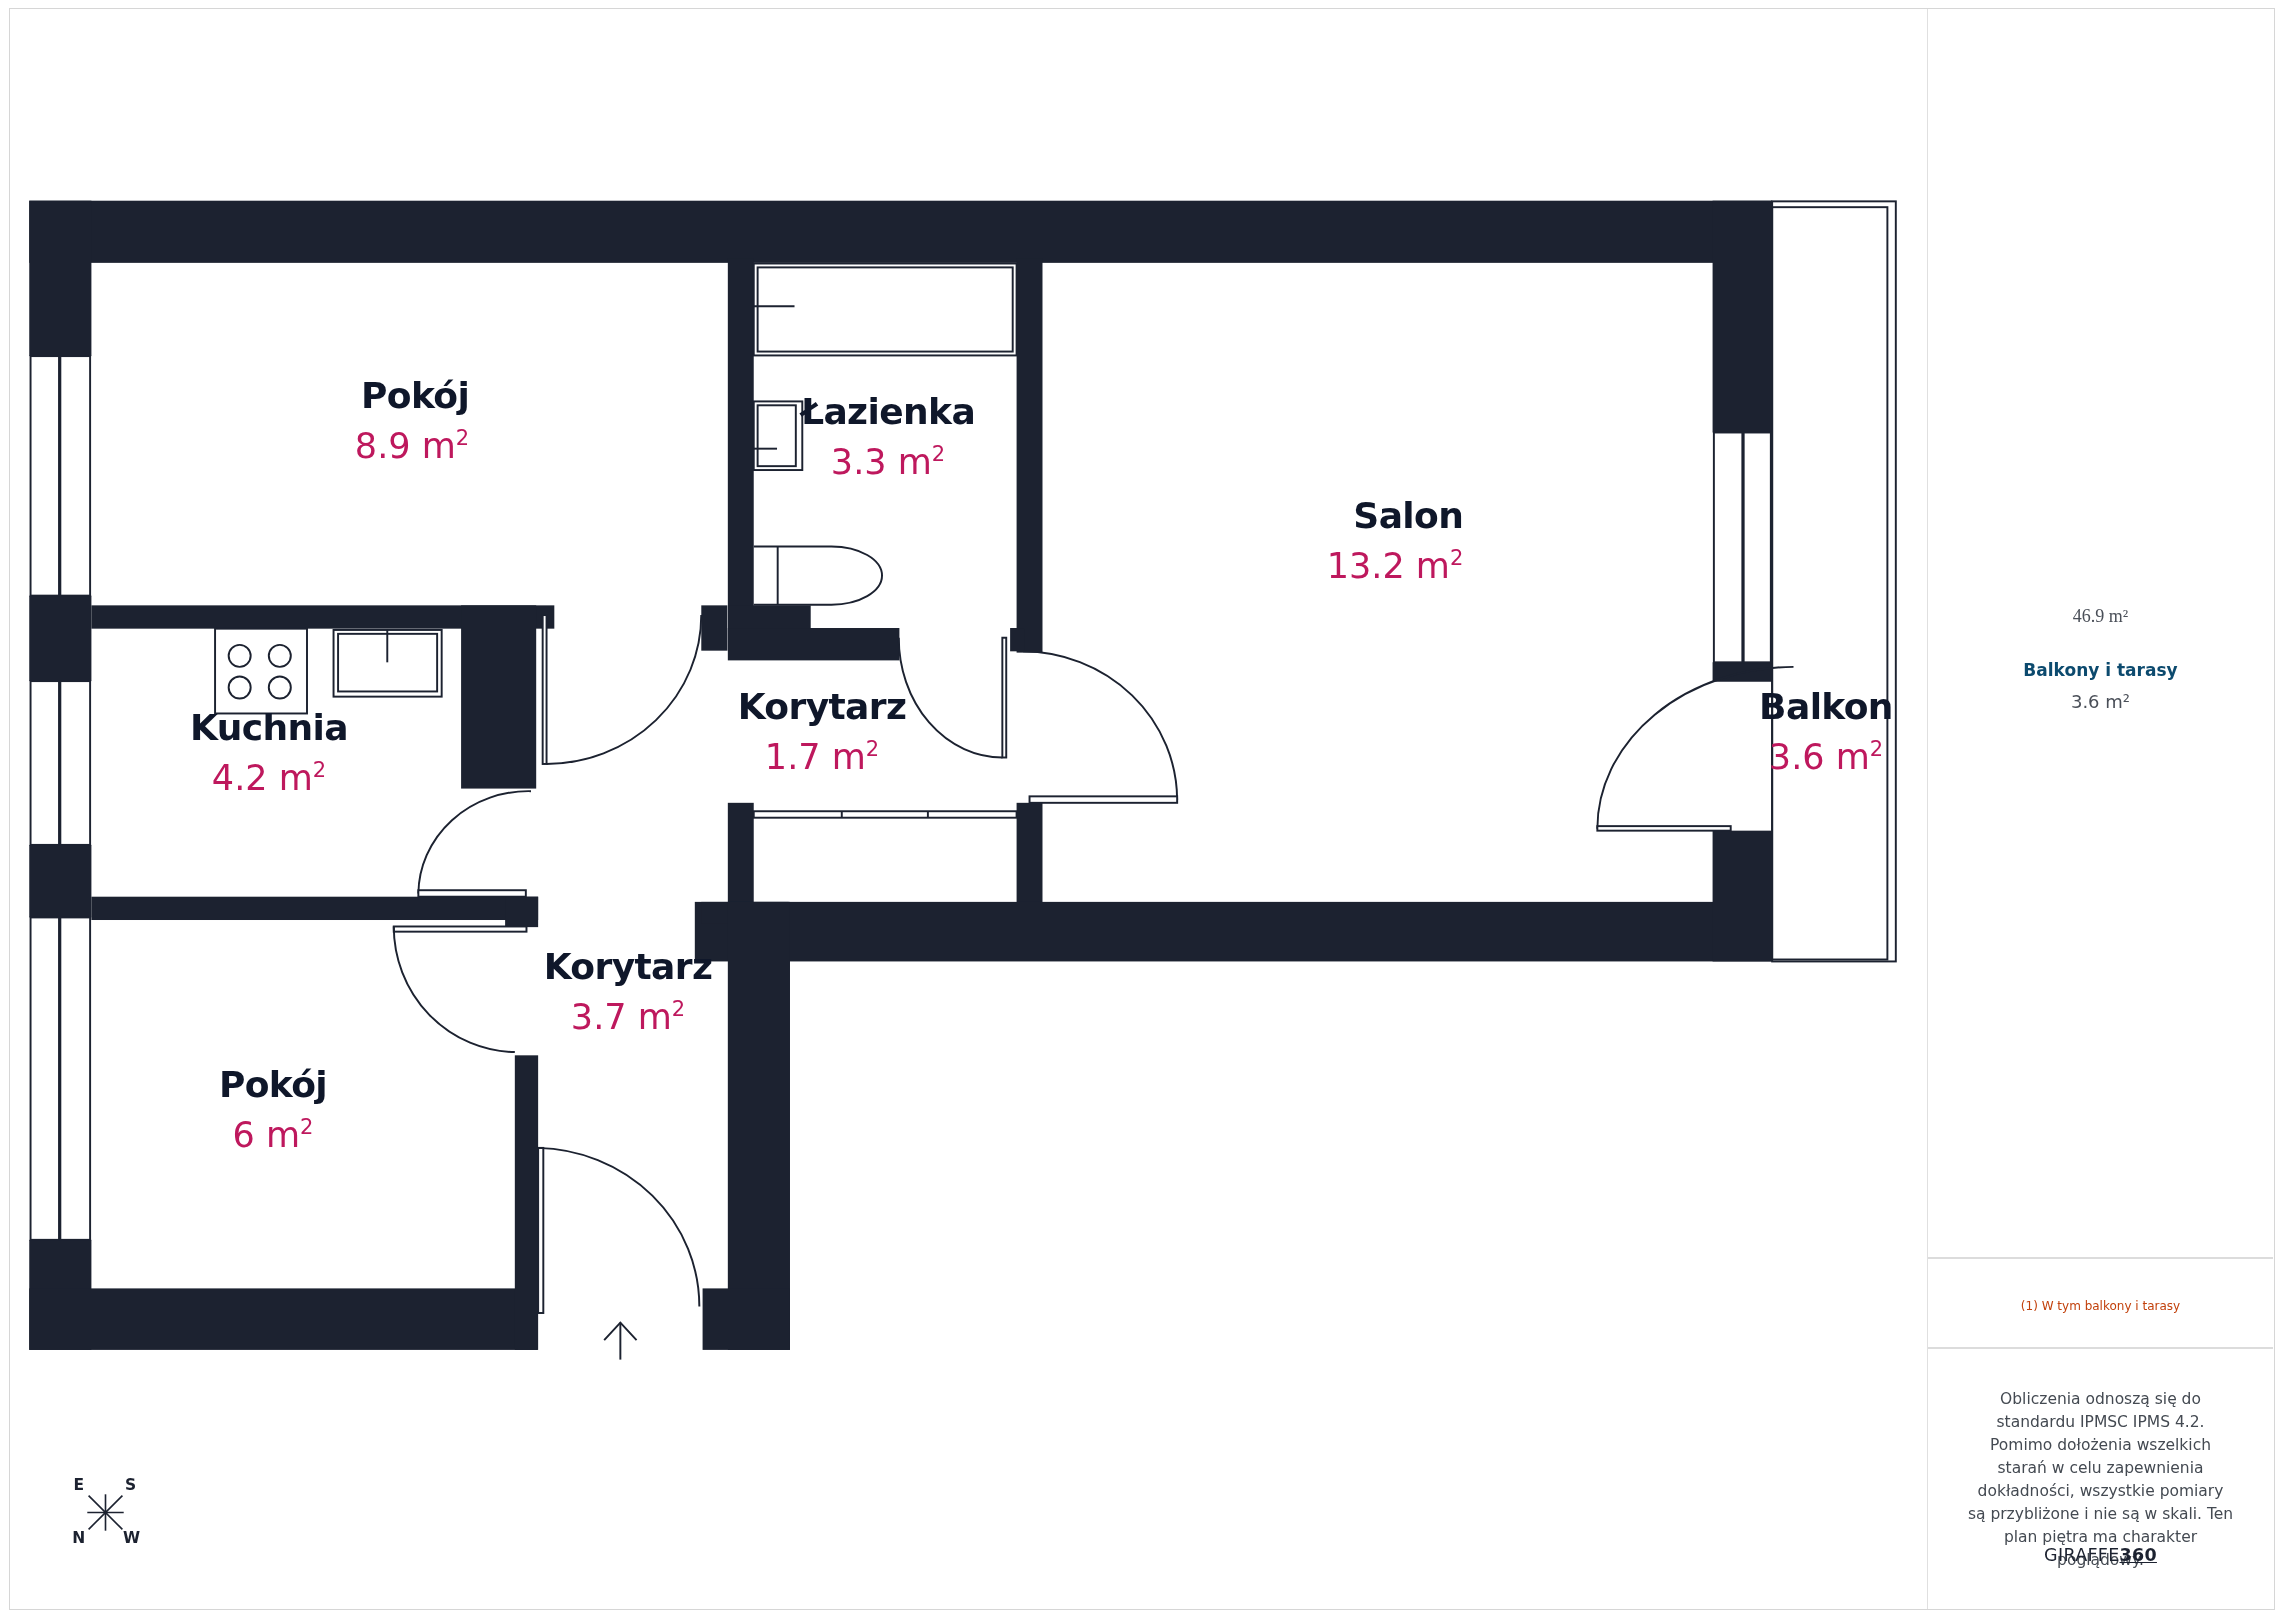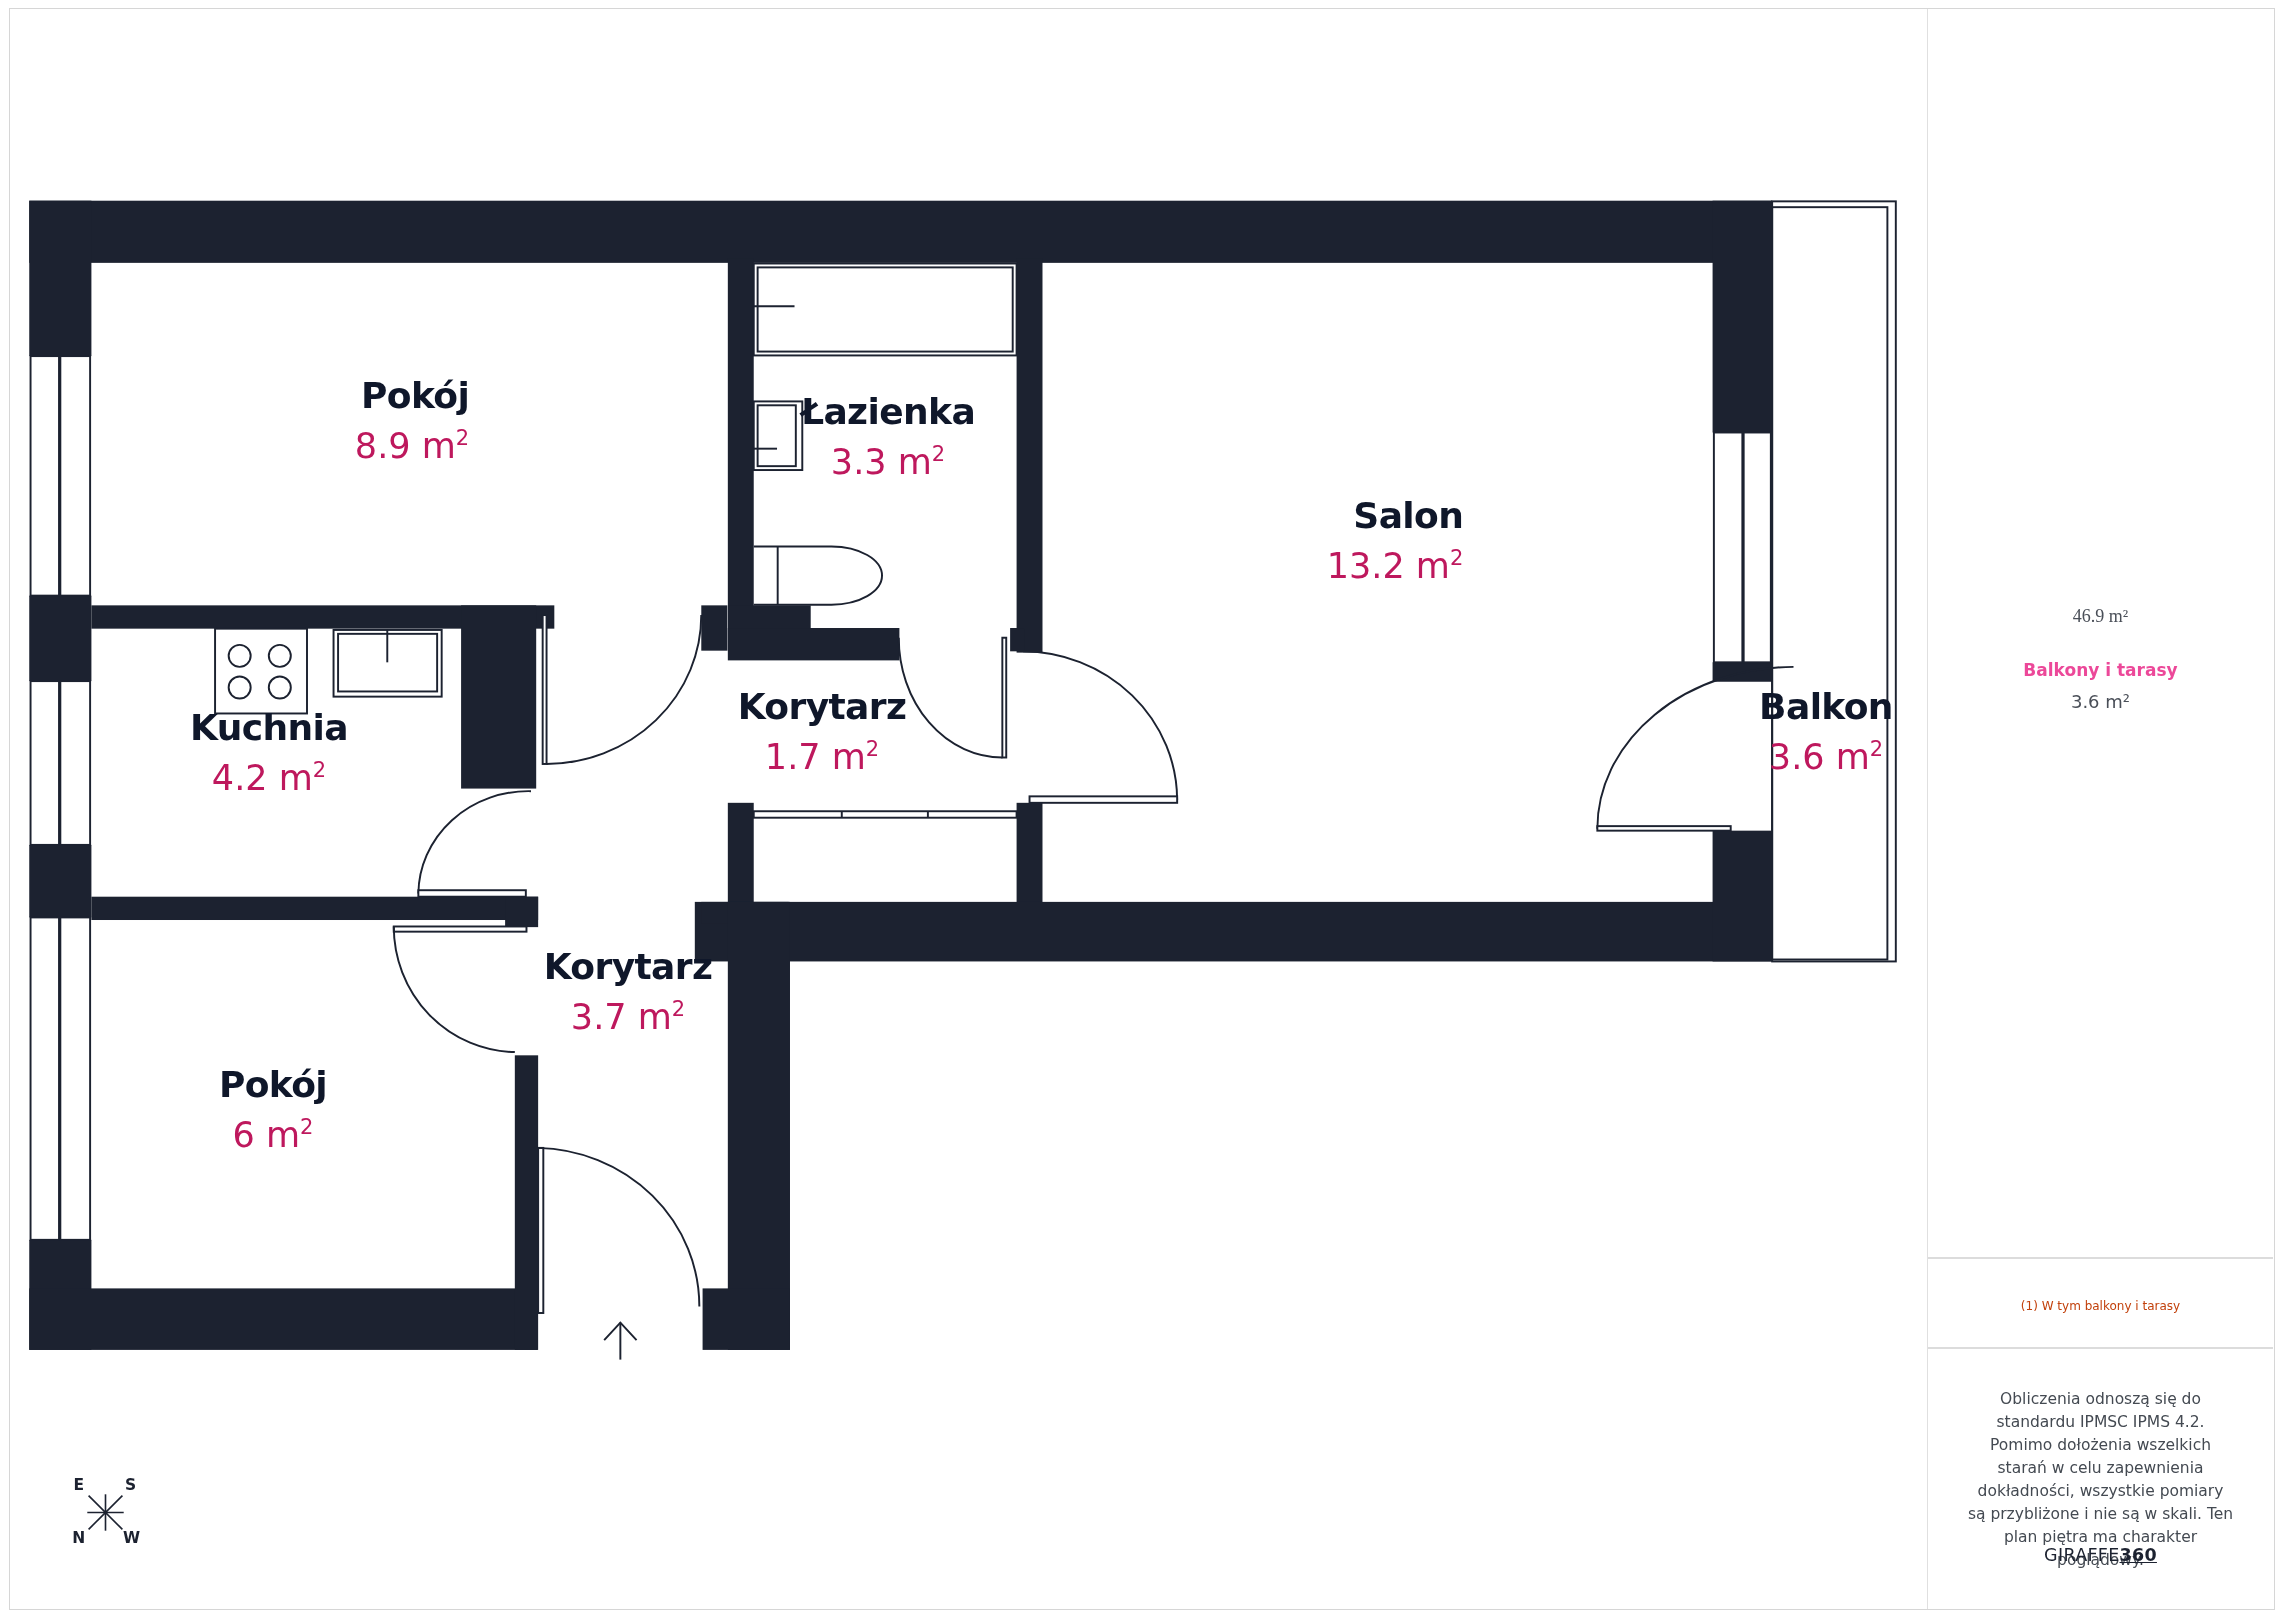--- a/index.html
+++ b/index.html
@@ -4,21 +4,21 @@
 <style>
   html, body { margin:0; padding:0; background:#ffffff; }
   body { width:2284px; height:1616px; position:relative; overflow:hidden; font-family:"DejaVu Sans", sans-serif; }
   .page-frame { position:absolute; left:9px; top:7.8px; width:2266px; height:1602px; border:1.9px solid #d6d6d6; box-sizing:border-box; }
   .divider-v { position:absolute; left:1927px; top:9px; width:1.3px; height:1600px; background:#e0e0e0; }
   .side-panel { position:absolute; left:1928px; top:9px; width:345px; height:1599px; }
   .side-sep { position:absolute; left:0; width:345px; height:1.9px; background:#dcdcdc; }
   .side-title { position:absolute; left:0; width:345px; top:523px; text-align:center; font-weight:bold; font-size:19px; line-height:27px; color:#1c2230; }
   .side-title sup { font-size:9.7px; }
   .side-val { position:absolute; left:0; width:345px; text-align:center; font-size:18px; color:#4a4f58; }
-  .side-sub { position:absolute; left:0; width:345px; text-align:center; font-weight:bold; font-size:17px; color:#ec4899; }
+  .side-sub { position:absolute; left:0; width:345px; text-align:center; font-weight:bold; font-size:17px; color:#0c4a6e; }
   .footnote { position:absolute; left:0; width:345px; top:1290px; text-align:center; font-size:12px; color:#c2410c; }
   .disclaimer { position:absolute; left:39px; width:267px; top:1379px; text-align:center; font-size:15.5px; line-height:23px; color:#444a52; }
   .brand { position:absolute; left:0; width:345px; top:1536px; text-align:center; font-size:17.5px; color:#1c2230; letter-spacing:0.3px; }
   .brand b { font-weight:bold;text-decoration:underline; }
   .plan { position:absolute; left:0; top:0; }
   .room-label { position:absolute; text-align:center; transform:translateX(-50%); white-space:nowrap; }
   .room-name { font-family:"DejaVu Sans", sans-serif; font-weight:bold; font-size:36px; color:#0f172a; line-height:41px; letter-spacing:-0.6px;text-align:right; }
   .room-area { font-family:"DejaVu Sans", sans-serif; font-size:35px; color:#be185d; line-height:45px; }
   .room-area sup { font-size:21px; }
   .compass { position:absolute; left:67px; top:1476px; width:78px; height:78px; }

